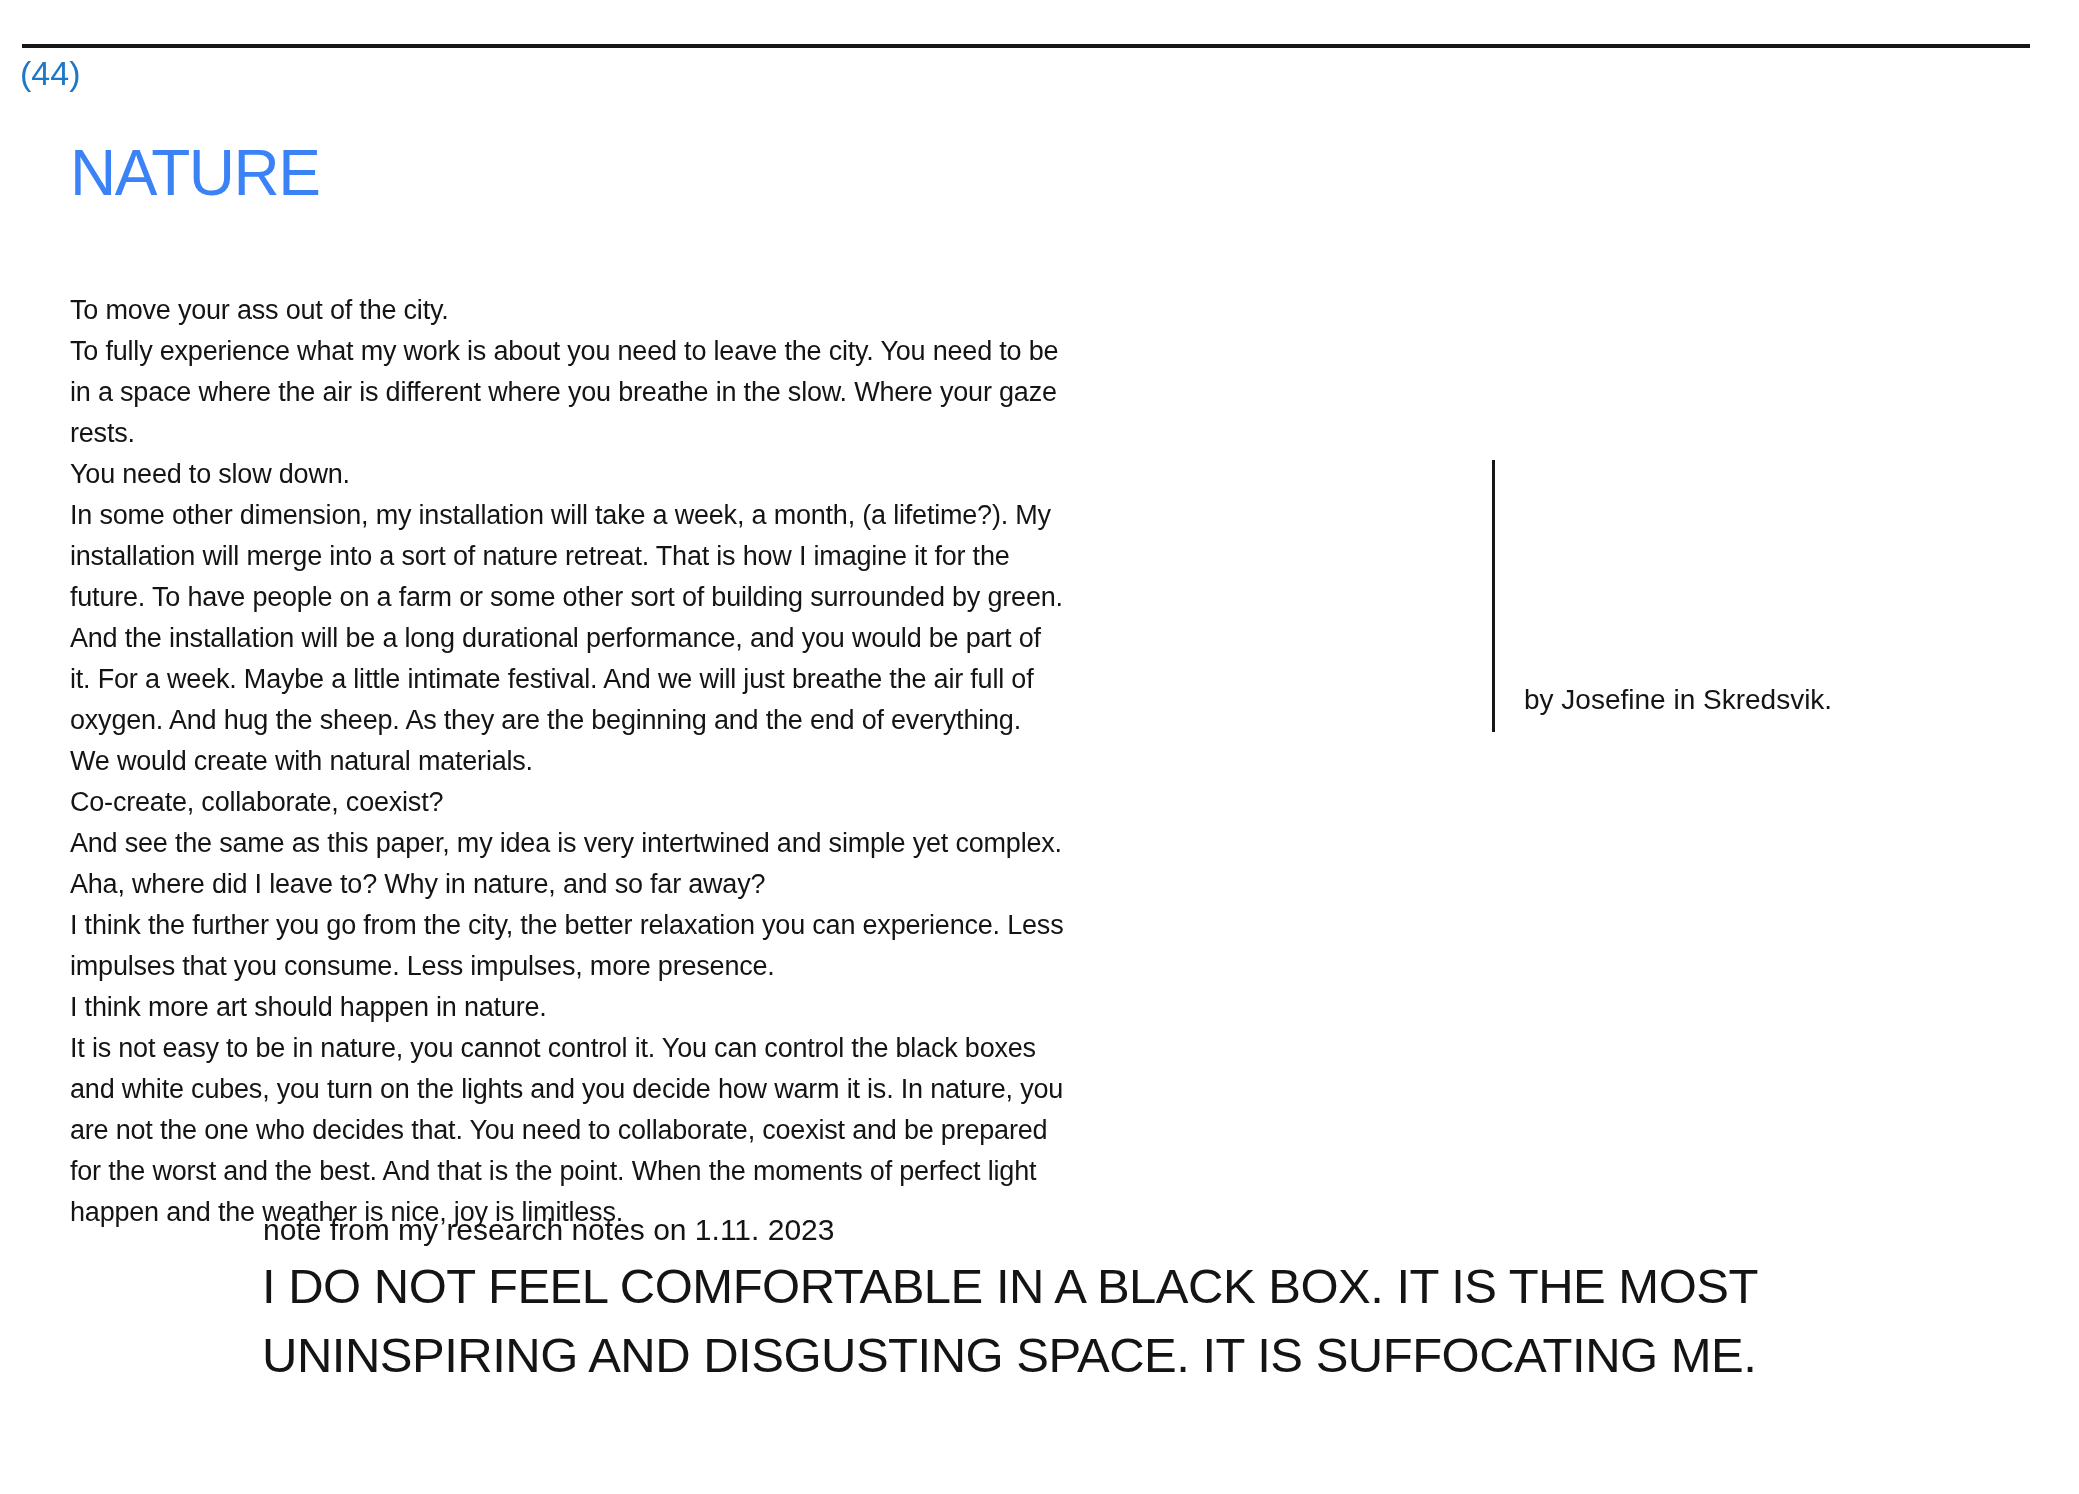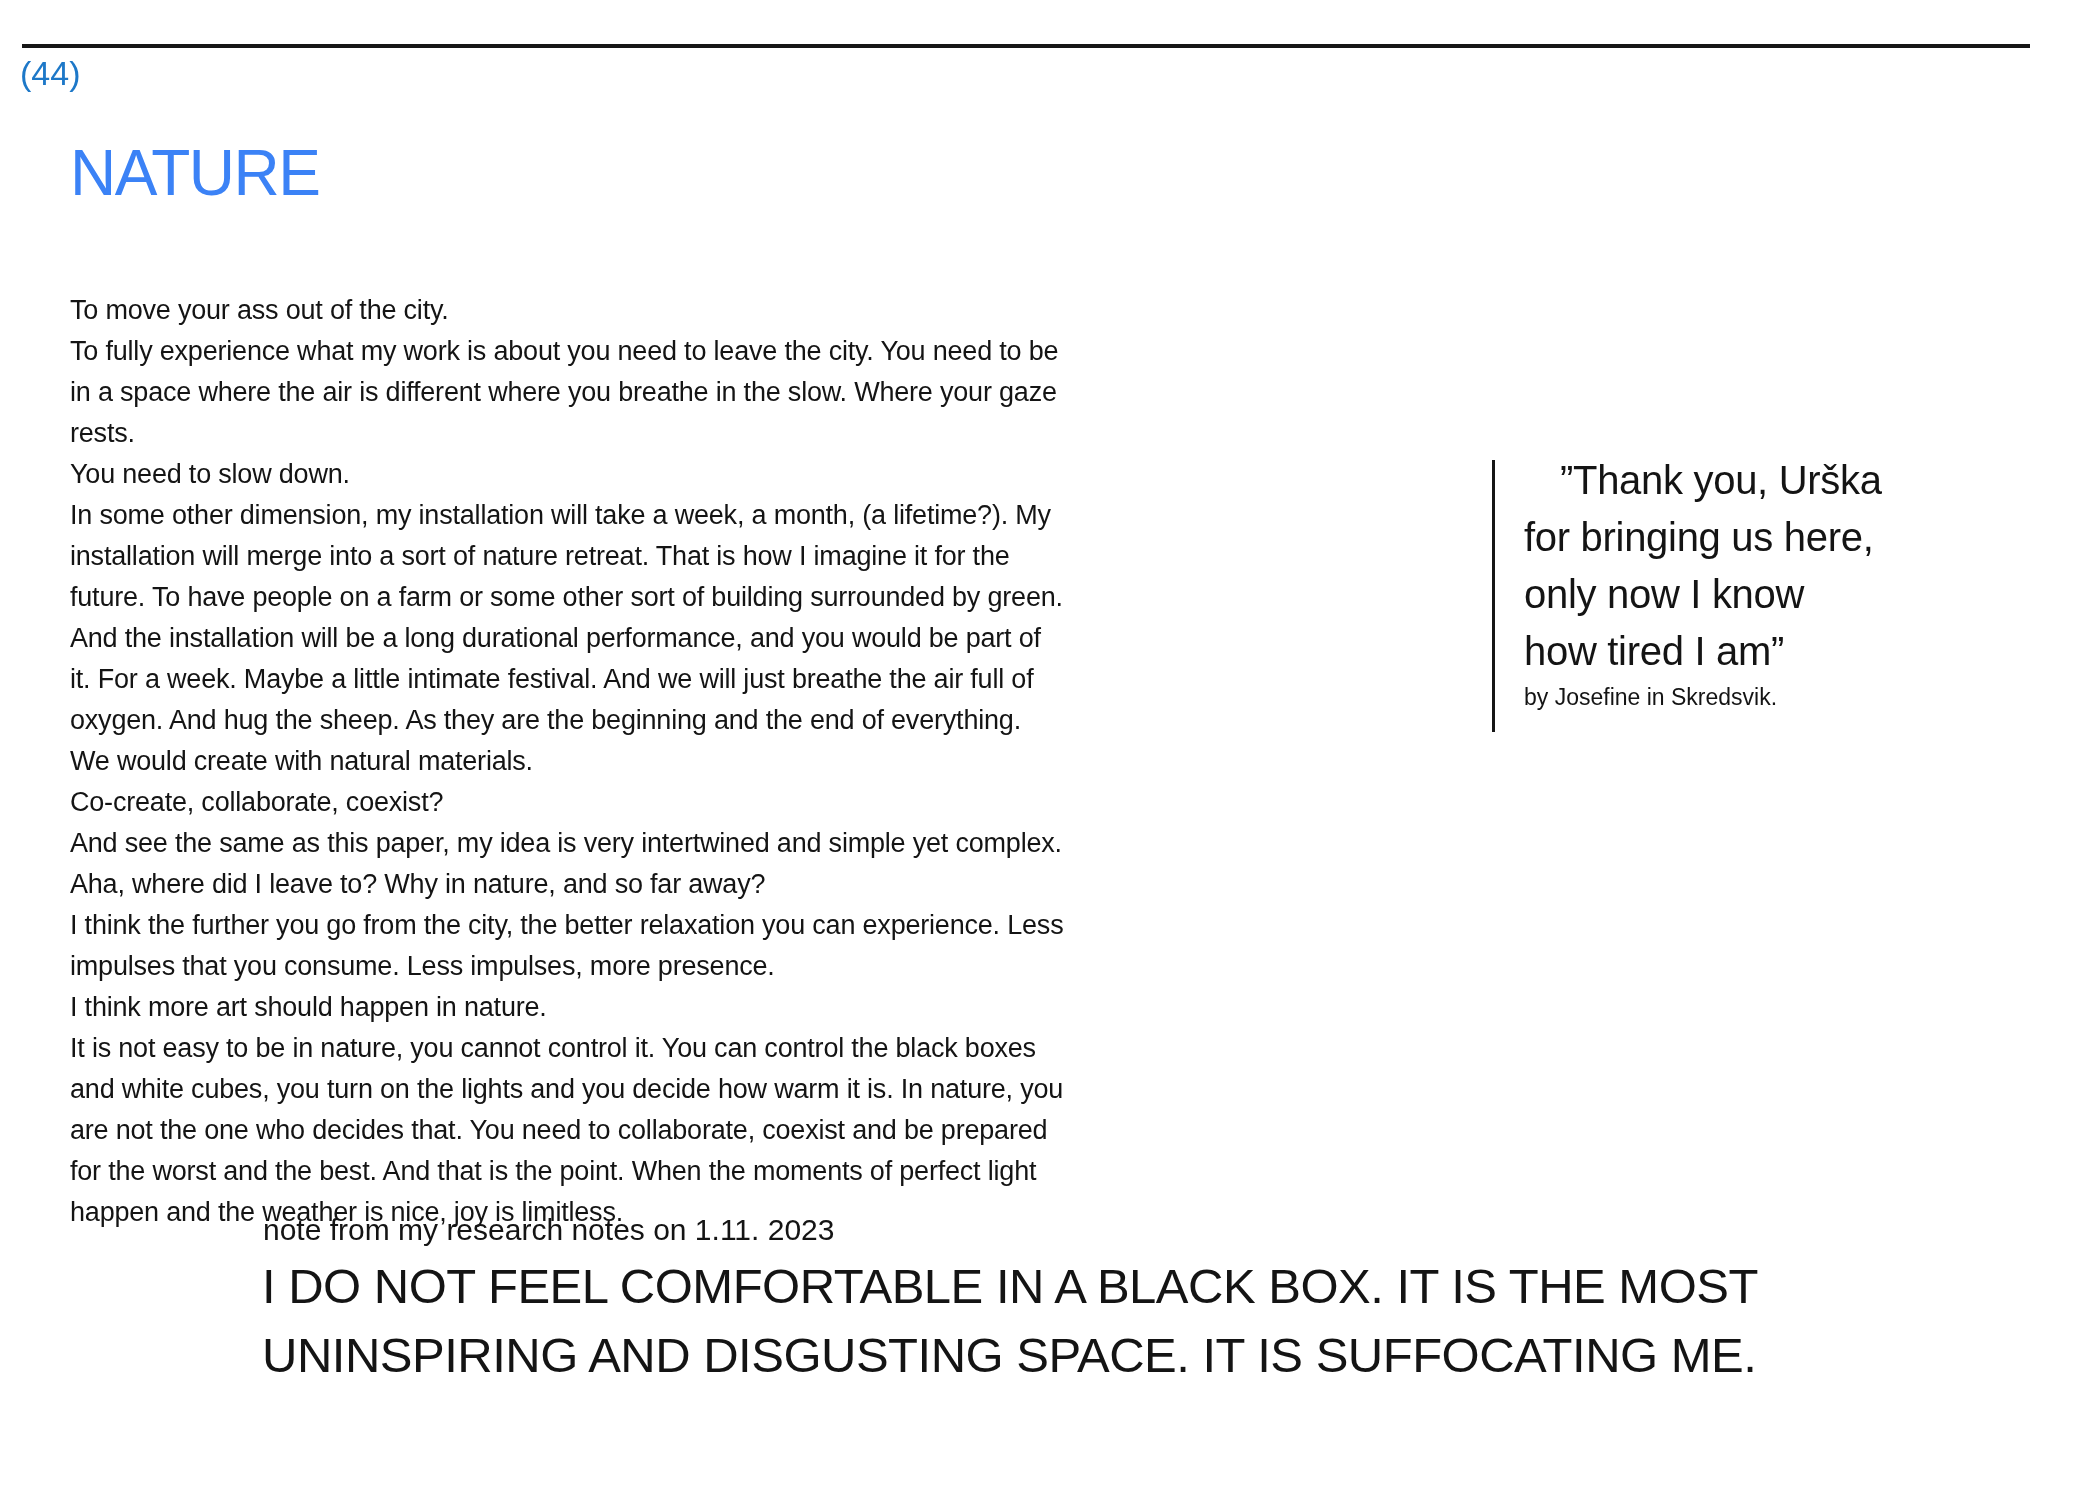--- a/index.html
+++ b/index.html
@@ -61,21 +61,21 @@
     width: 480px;
     font-size: 40px;
     line-height: 57px;
     letter-spacing: -0.3px;
     white-space: pre-line;
     text-indent: 36px;
   }
   .quote-attr {
     position: absolute;
     left: 1524px; top: 684px;
-    font-size: 23px;
+    font-size: 28px;
   }
   .note-label {
     position: absolute;
     left: 263px; top: 1213px;
     font-size: 30px;
   }
   .note-caps {
     position: absolute;
     left: 262px; top: 1252px;
     width: 1750px;
@@ -116,24 +116,20 @@
 impulses that you consume. Less impulses, more presence.
 I think more art should happen in nature.
 It is not easy to be in nature, you cannot control it. You can control the black boxes
 and white cubes, you turn on the lights and you decide how warm it is. In nature, you
 are not the one who decides that. You need to collaborate, coexist and be prepared
 for the worst and the best. And that is the point. When the moments of perfect light
 happen and the weather is nice, joy is limitless.</div>
 
   <div class="quote-bar"></div>
 
-  <div class="quote-text">”Thank you, Urška
-for bringing us here,
-only now I know
-how tired I am”</div>
 
   <div class="quote-attr">by Josefine in Skredsvik.</div>
 
   <div class="note-label">note from my research notes on 1.11. 2023</div>
 
   <div class="note-caps">I DO NOT FEEL COMFORTABLE IN A BLACK BOX. IT IS THE MOST
 UNINSPIRING AND DISGUSTING SPACE. IT IS SUFFOCATING ME.</div>
 
 </div>
 

